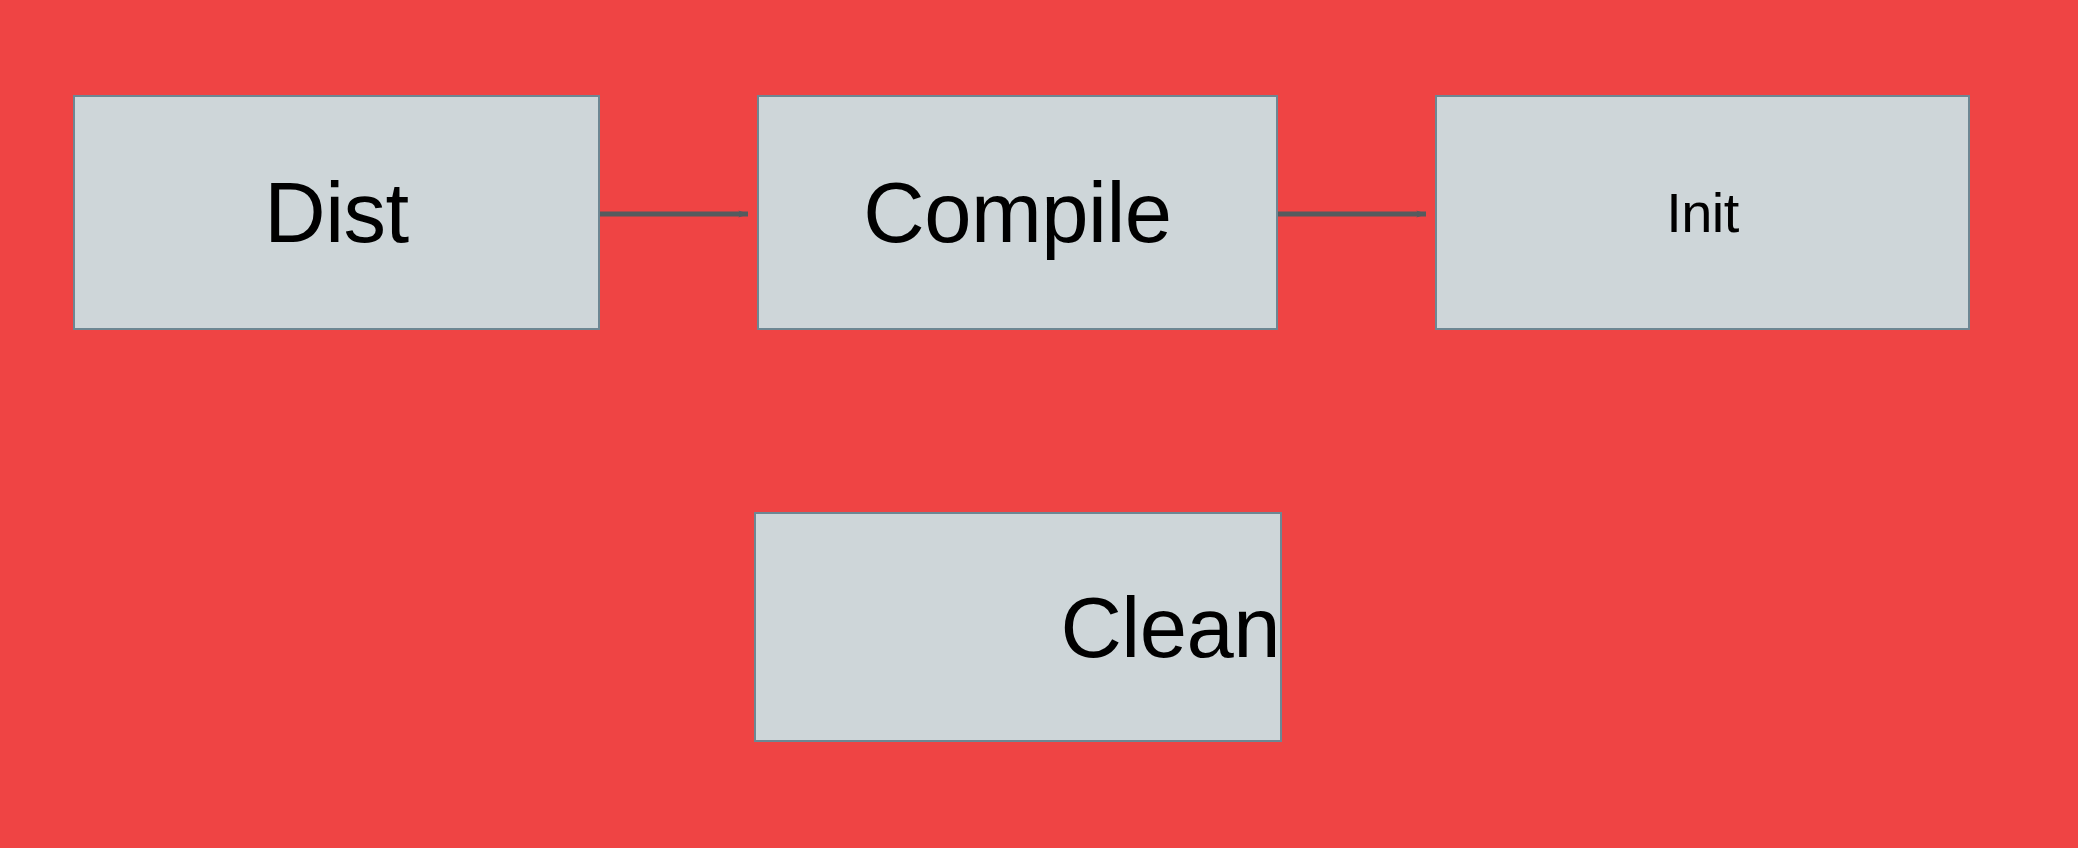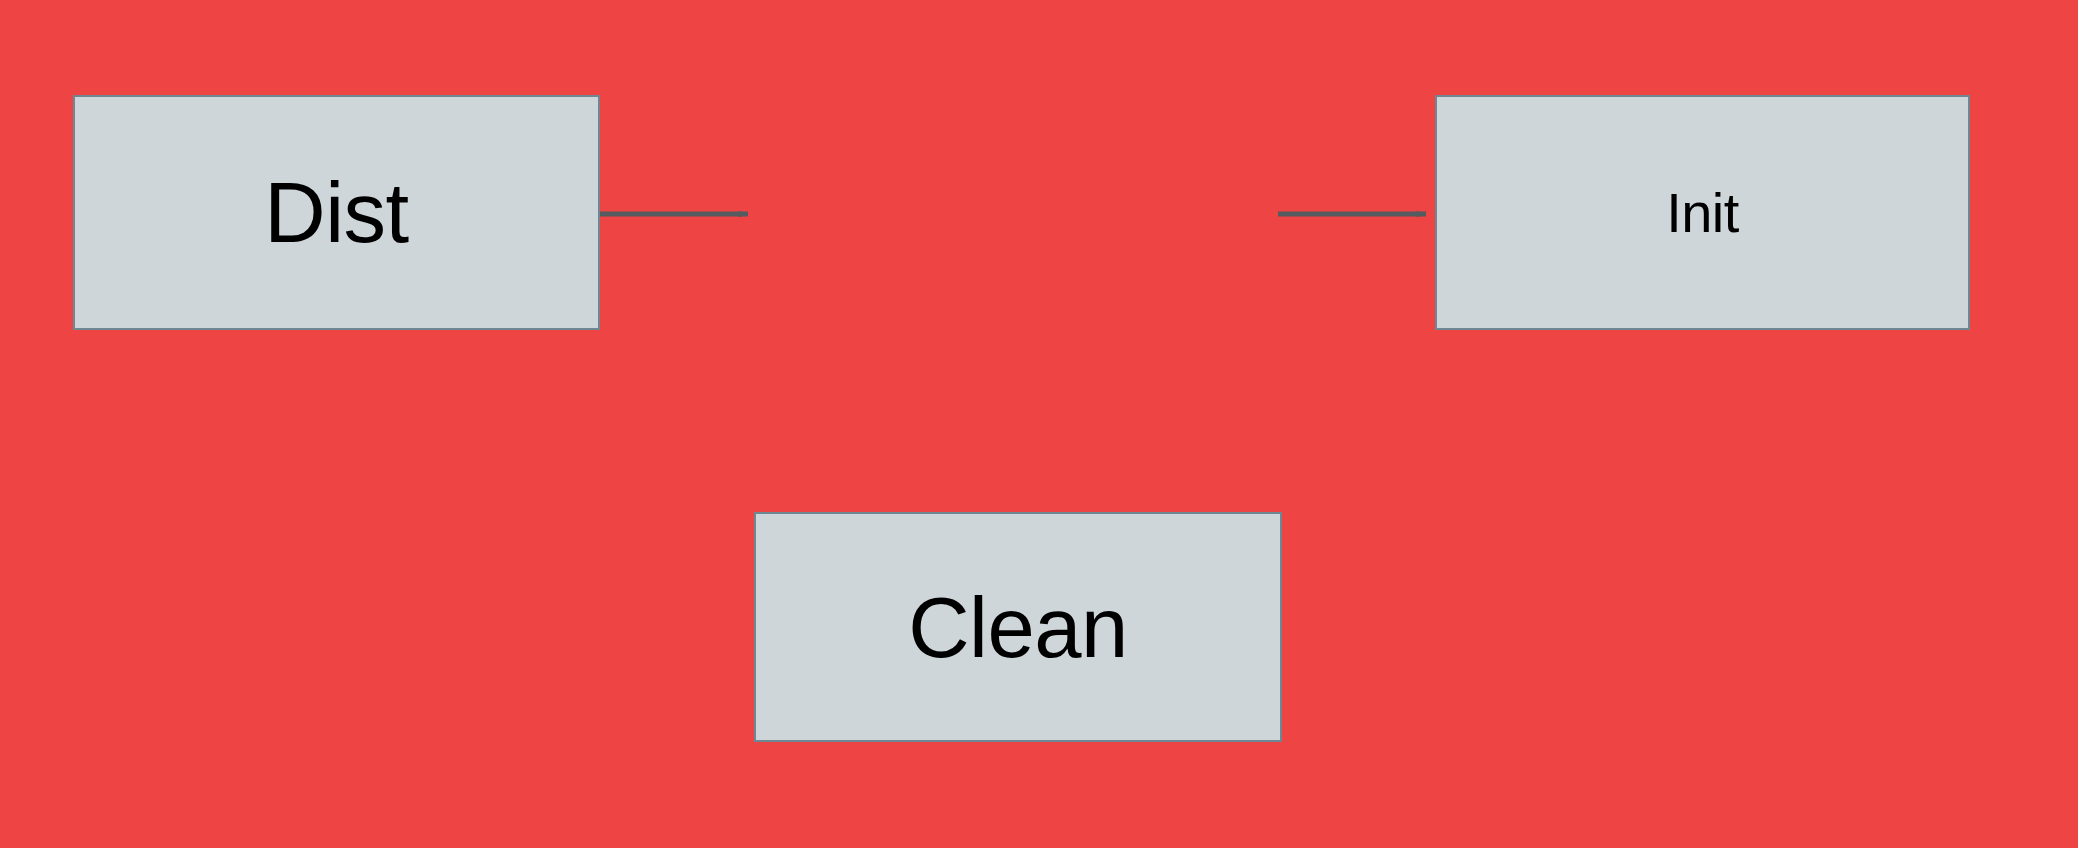--- a/index.html
+++ b/index.html
@@ -61,22 +61,25 @@
 
     <g>
       <line x1="1278" y1="214" x2="1426" y2="214" stroke="#555b5e" stroke-width="5" marker-end="url(#arrowhead)"></line>
     </g>
   </svg>
 
   <div class="node" style="left: 73px; top: 95px; width: 527px; height: 235px; background: rgb(206, 214, 217); border-color: rgb(109, 135, 147); border-width: 2px;">
     <span class="node-label" style="font-size: 85px; color: rgb(0, 0, 0);">Dist</span>
   </div>
 
+  <div class="node" style="left: 757px; top: 95px; width: 521px; height: 235px; background: rgb(206, 214, 217); border-color: rgb(109, 135, 147); border-width: 2px;">
+    <span class="node-label" style="font-size: 85px; color: rgb(0, 0, 0);">Compile</span>
+  </div>
 
   <div class="node" style="left: 1435px; top: 95px; width: 535px; height: 235px; background: rgb(206, 214, 217); border-color: rgb(109, 135, 147); border-width: 2px;">
     <span class="node-label" style="font-size: 56px; color: rgb(0, 0, 0);">Init</span>
   </div>
 
-  <div class="node" style="left: 754px; top: 512px; width: 528px; height: 230px; background: rgb(206, 214, 217); border-color: rgb(109, 135, 147); border-width: 2px;">
+  <div class="node" style="left: 754px; top: 512px; width: 528px; height: 230px; background: rgb(206, 214, 217); border-color: rgb(109, 135, 147); border-width: 2px; justify-content: flex-end;">
     <span class="node-label" style="font-size: 85px; color: rgb(0, 0, 0);">Clean</span>
   </div>
 
 </div>
 
 </body></html>

